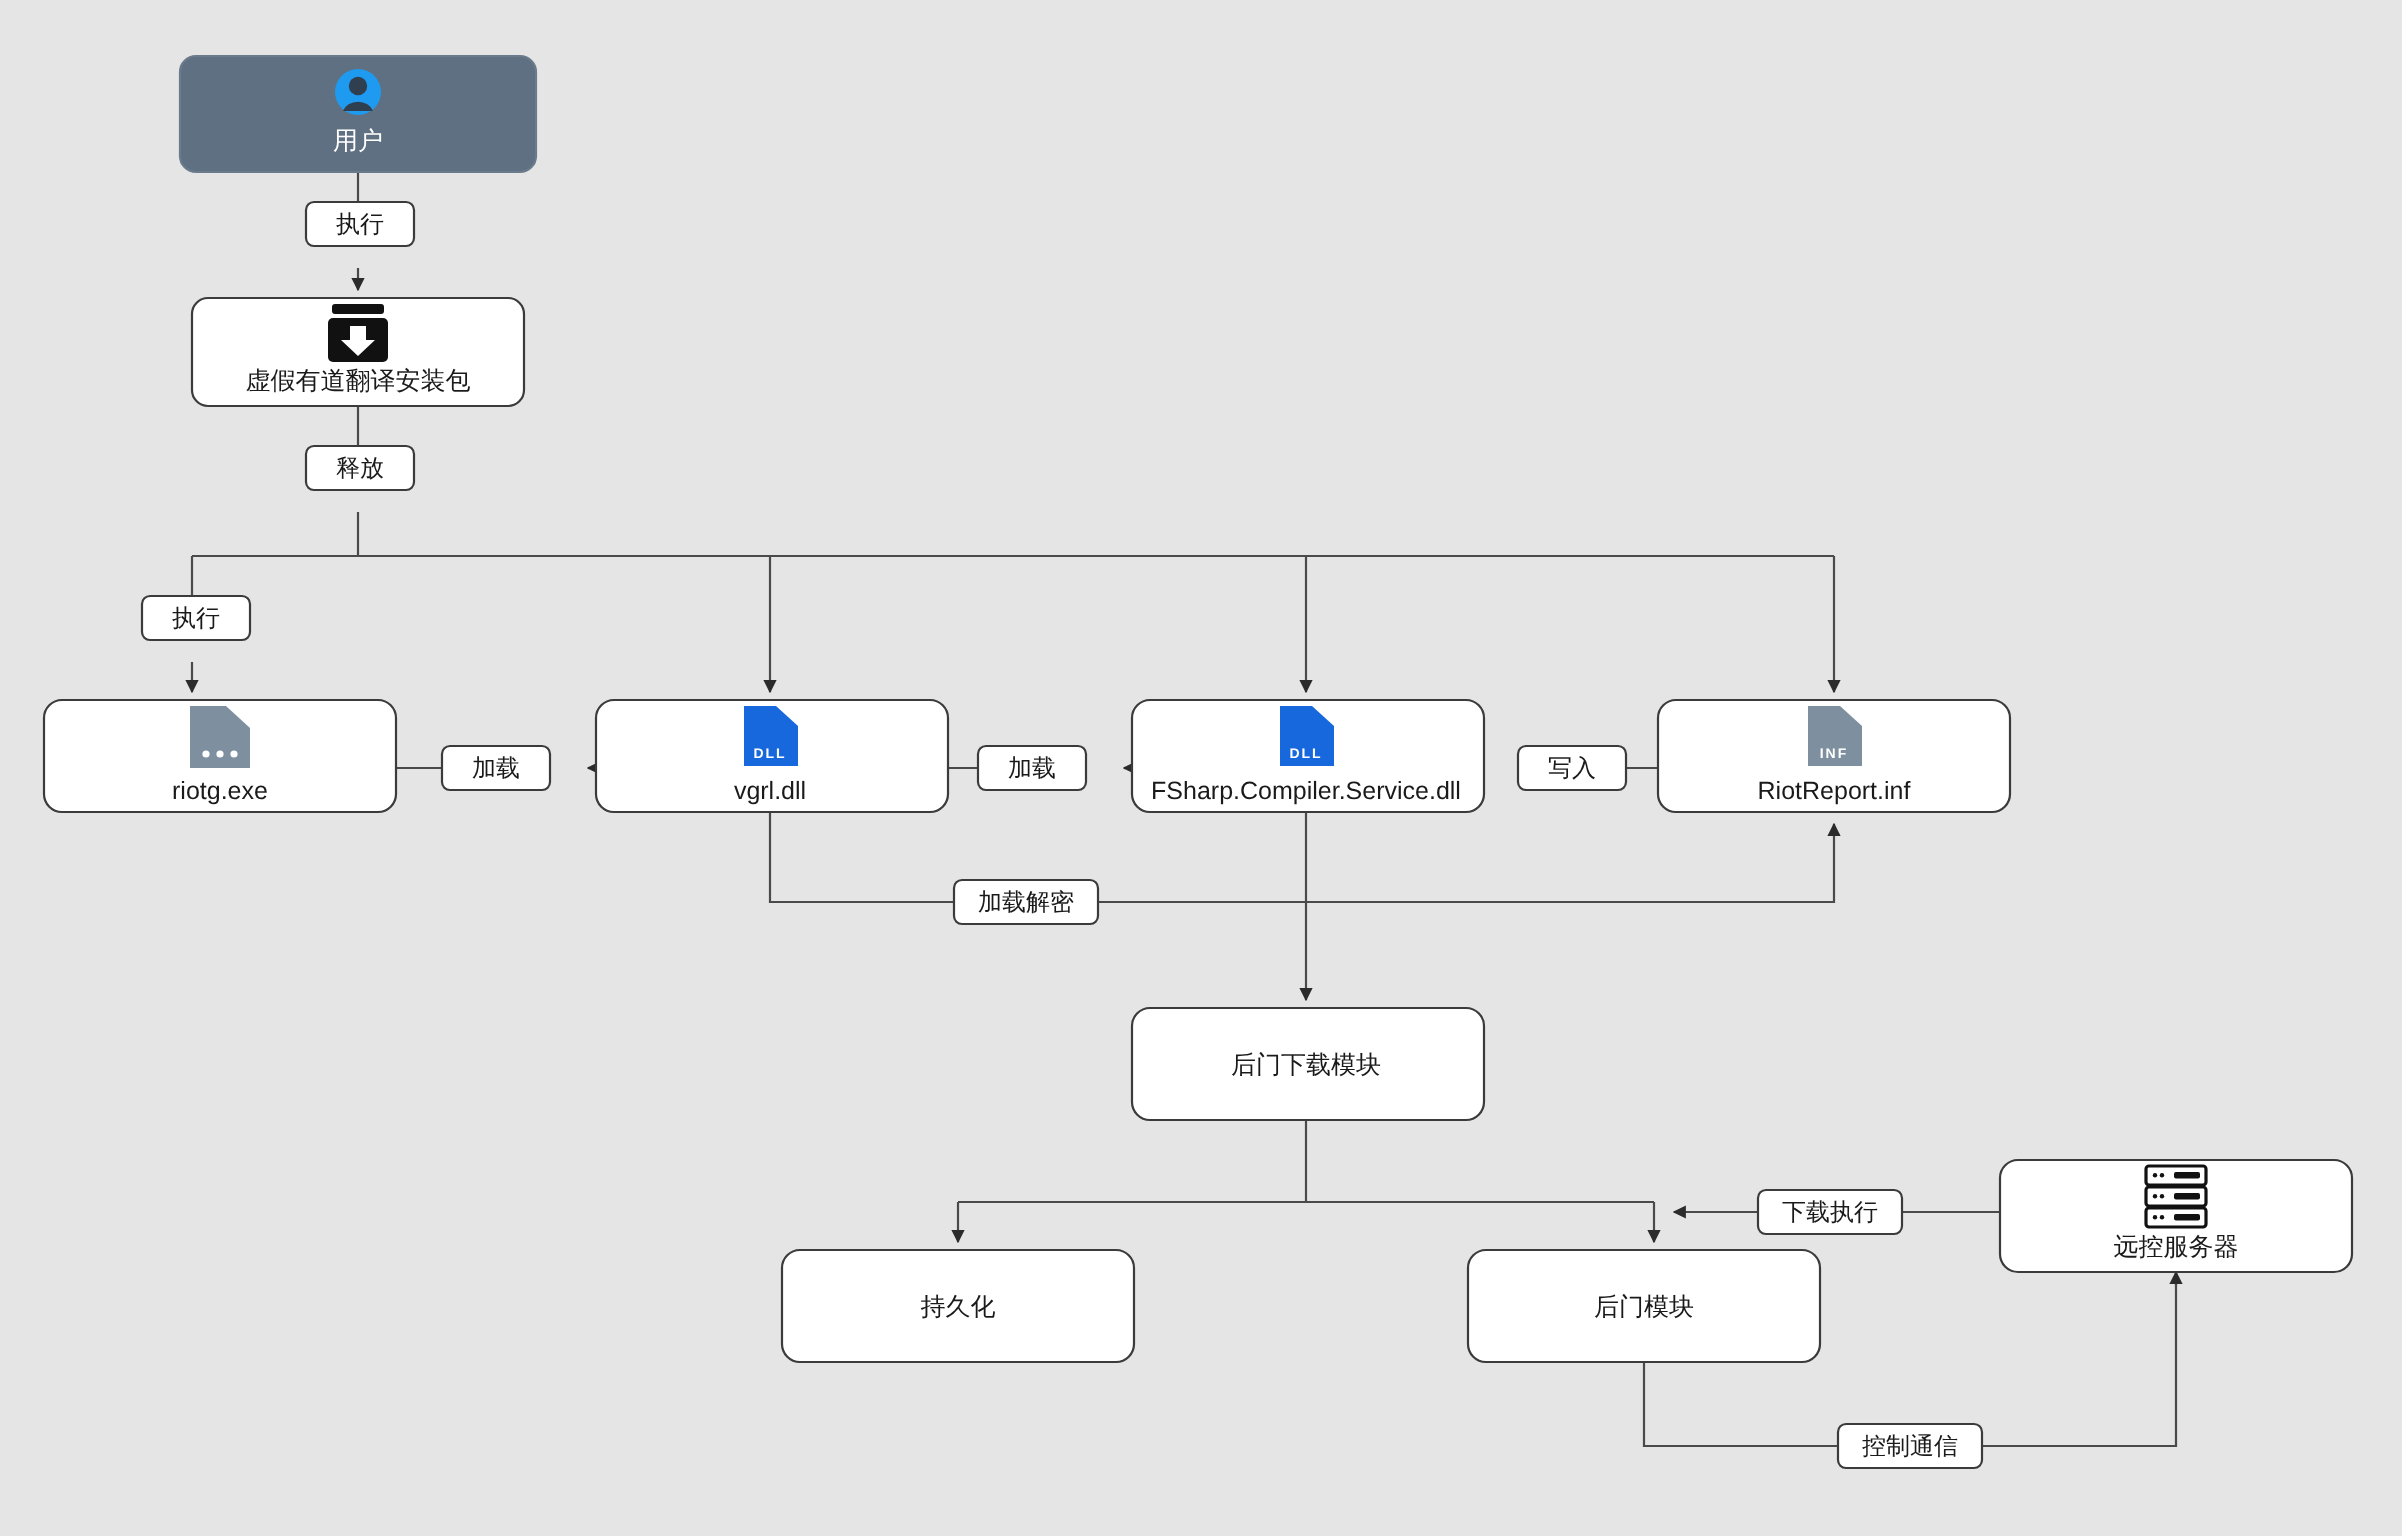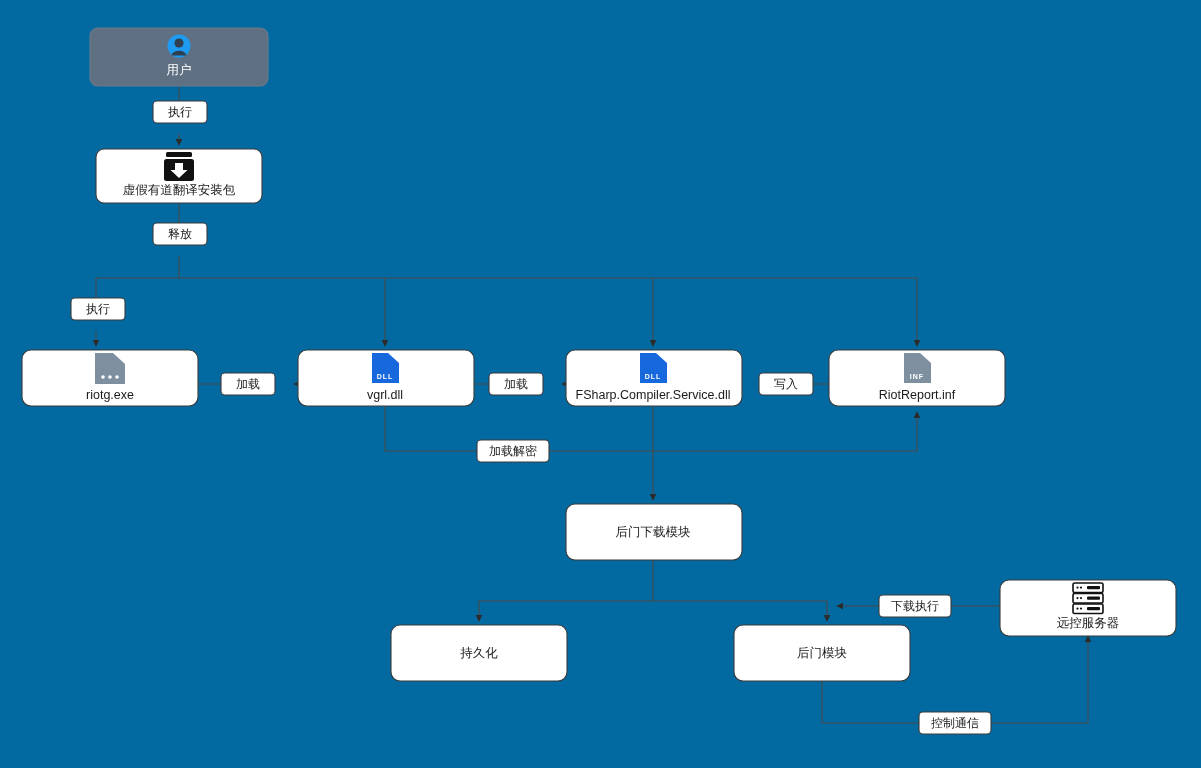--- a/index.html
+++ b/index.html
@@ -10,21 +10,21 @@
   body {
     width: 1201px;
     height: 768px;
     font-family: "Liberation Sans", "DejaVu Sans", sans-serif;
     overflow: hidden;
   }
   #canvas {
     position: relative;
     width: 1201px;
     height: 768px;
-    background: #0369a1;
+    background: #e5e5e5;
   }
   svg.diagram {
     position: absolute;
     left: 0; top: 0;
     width: 1201px;
     height: 768px;
   }
   .node-rect {
     fill: #ffffff;
     stroke: #3b3b3b;

